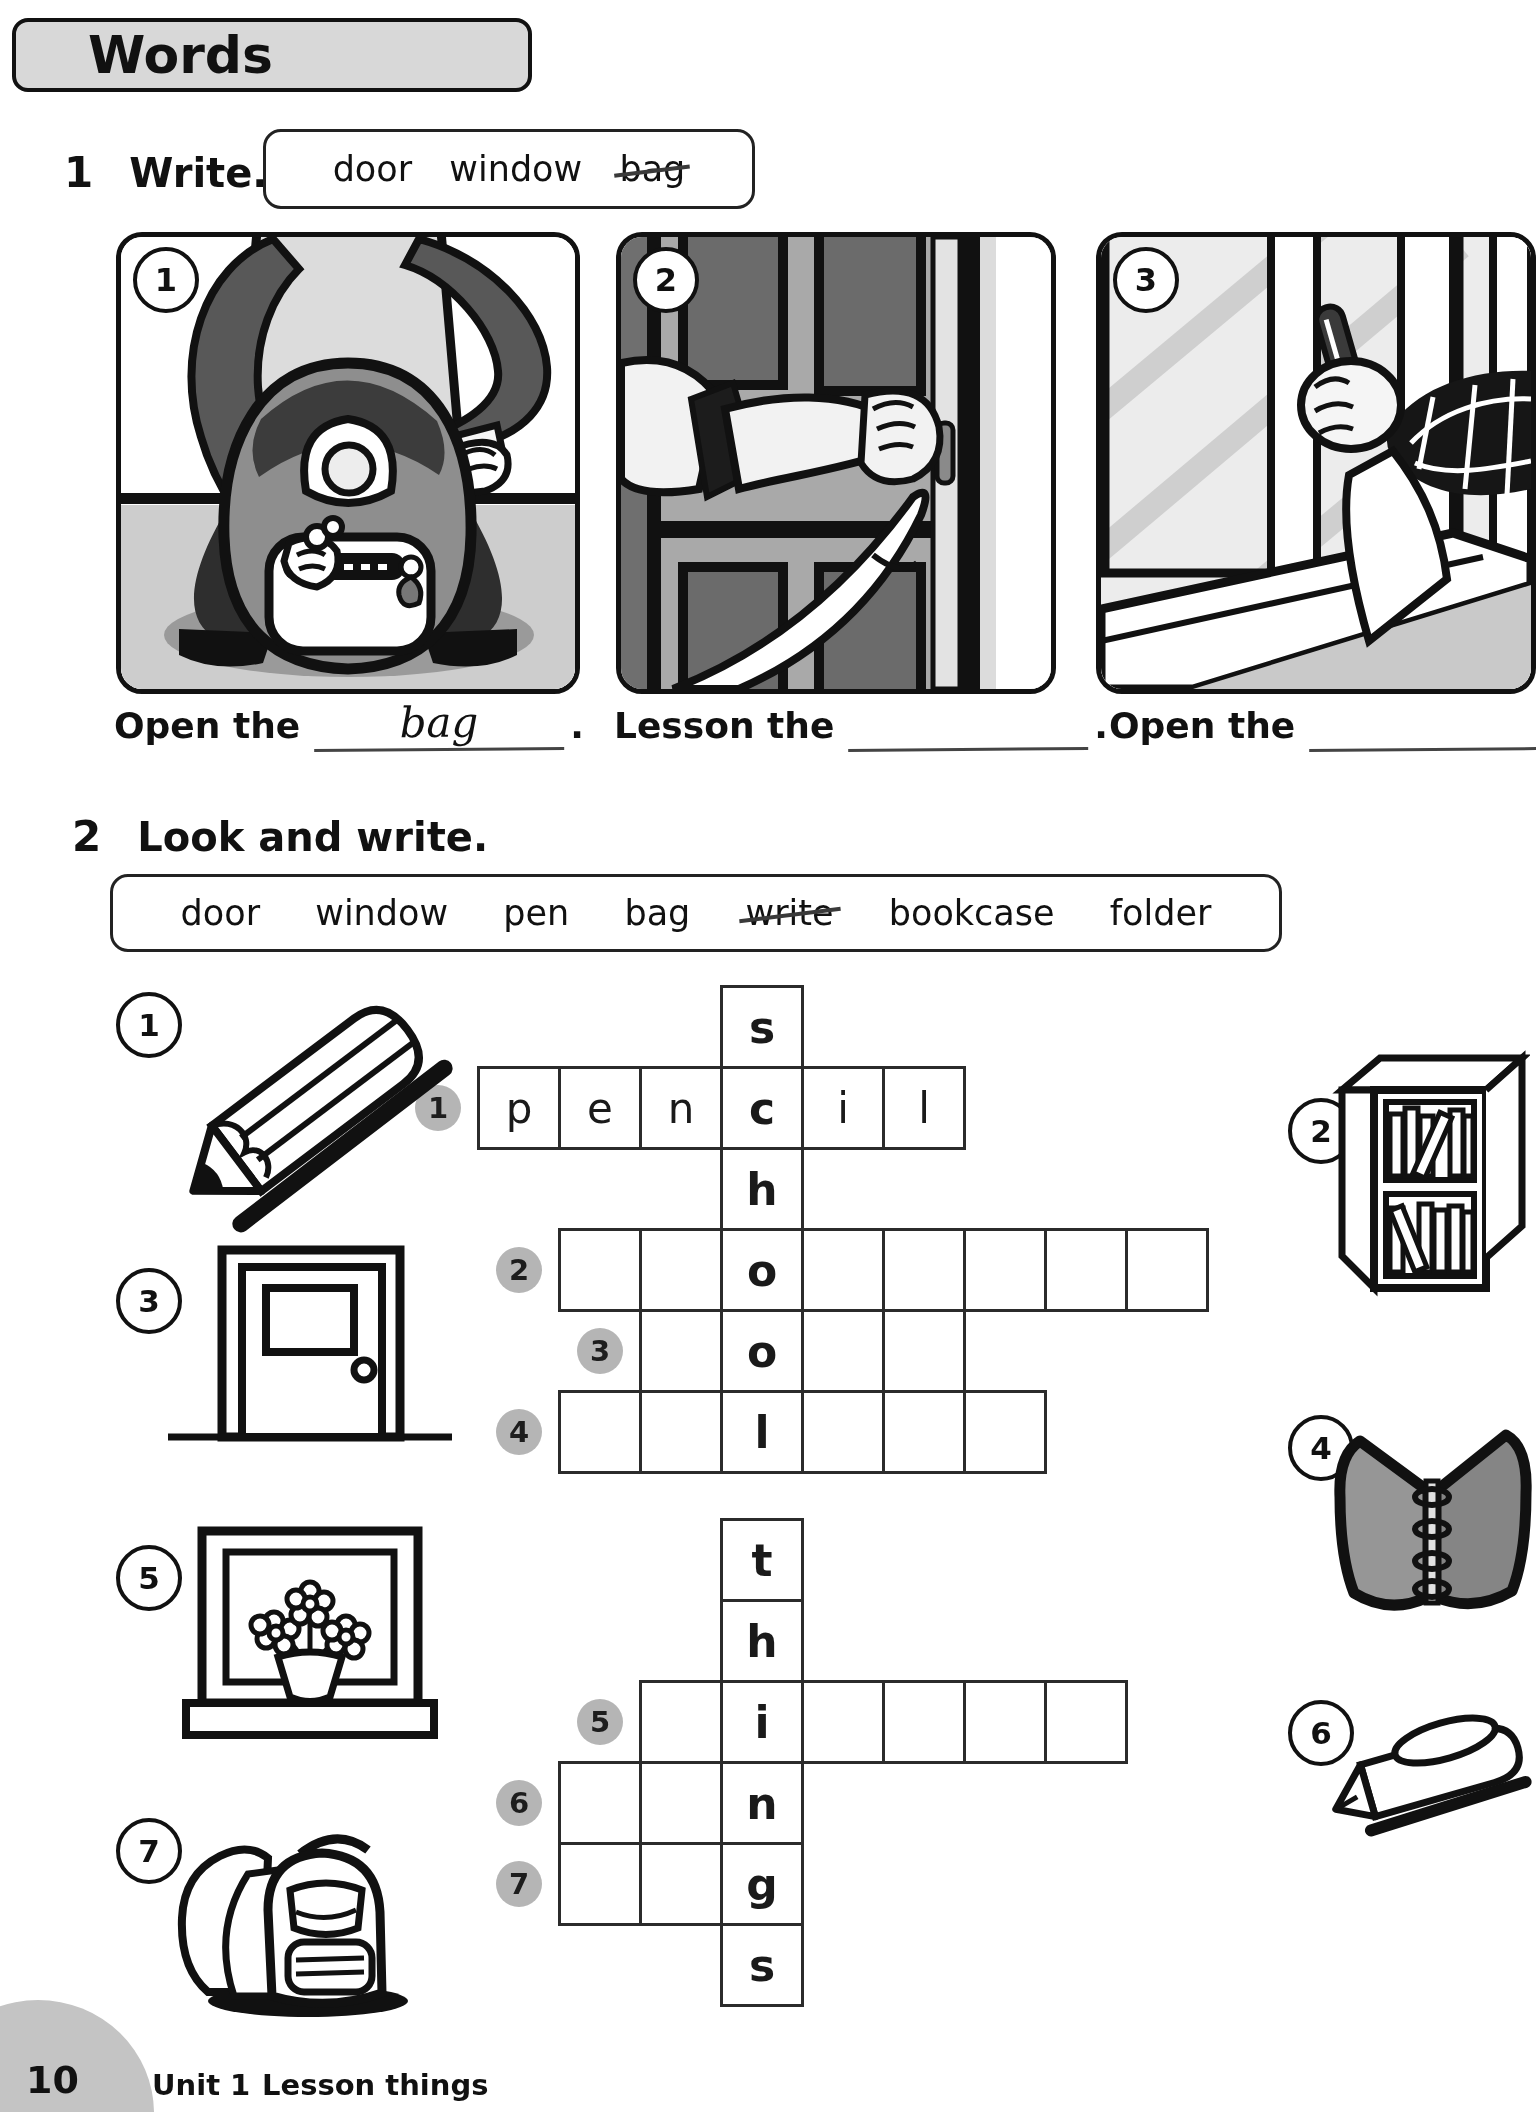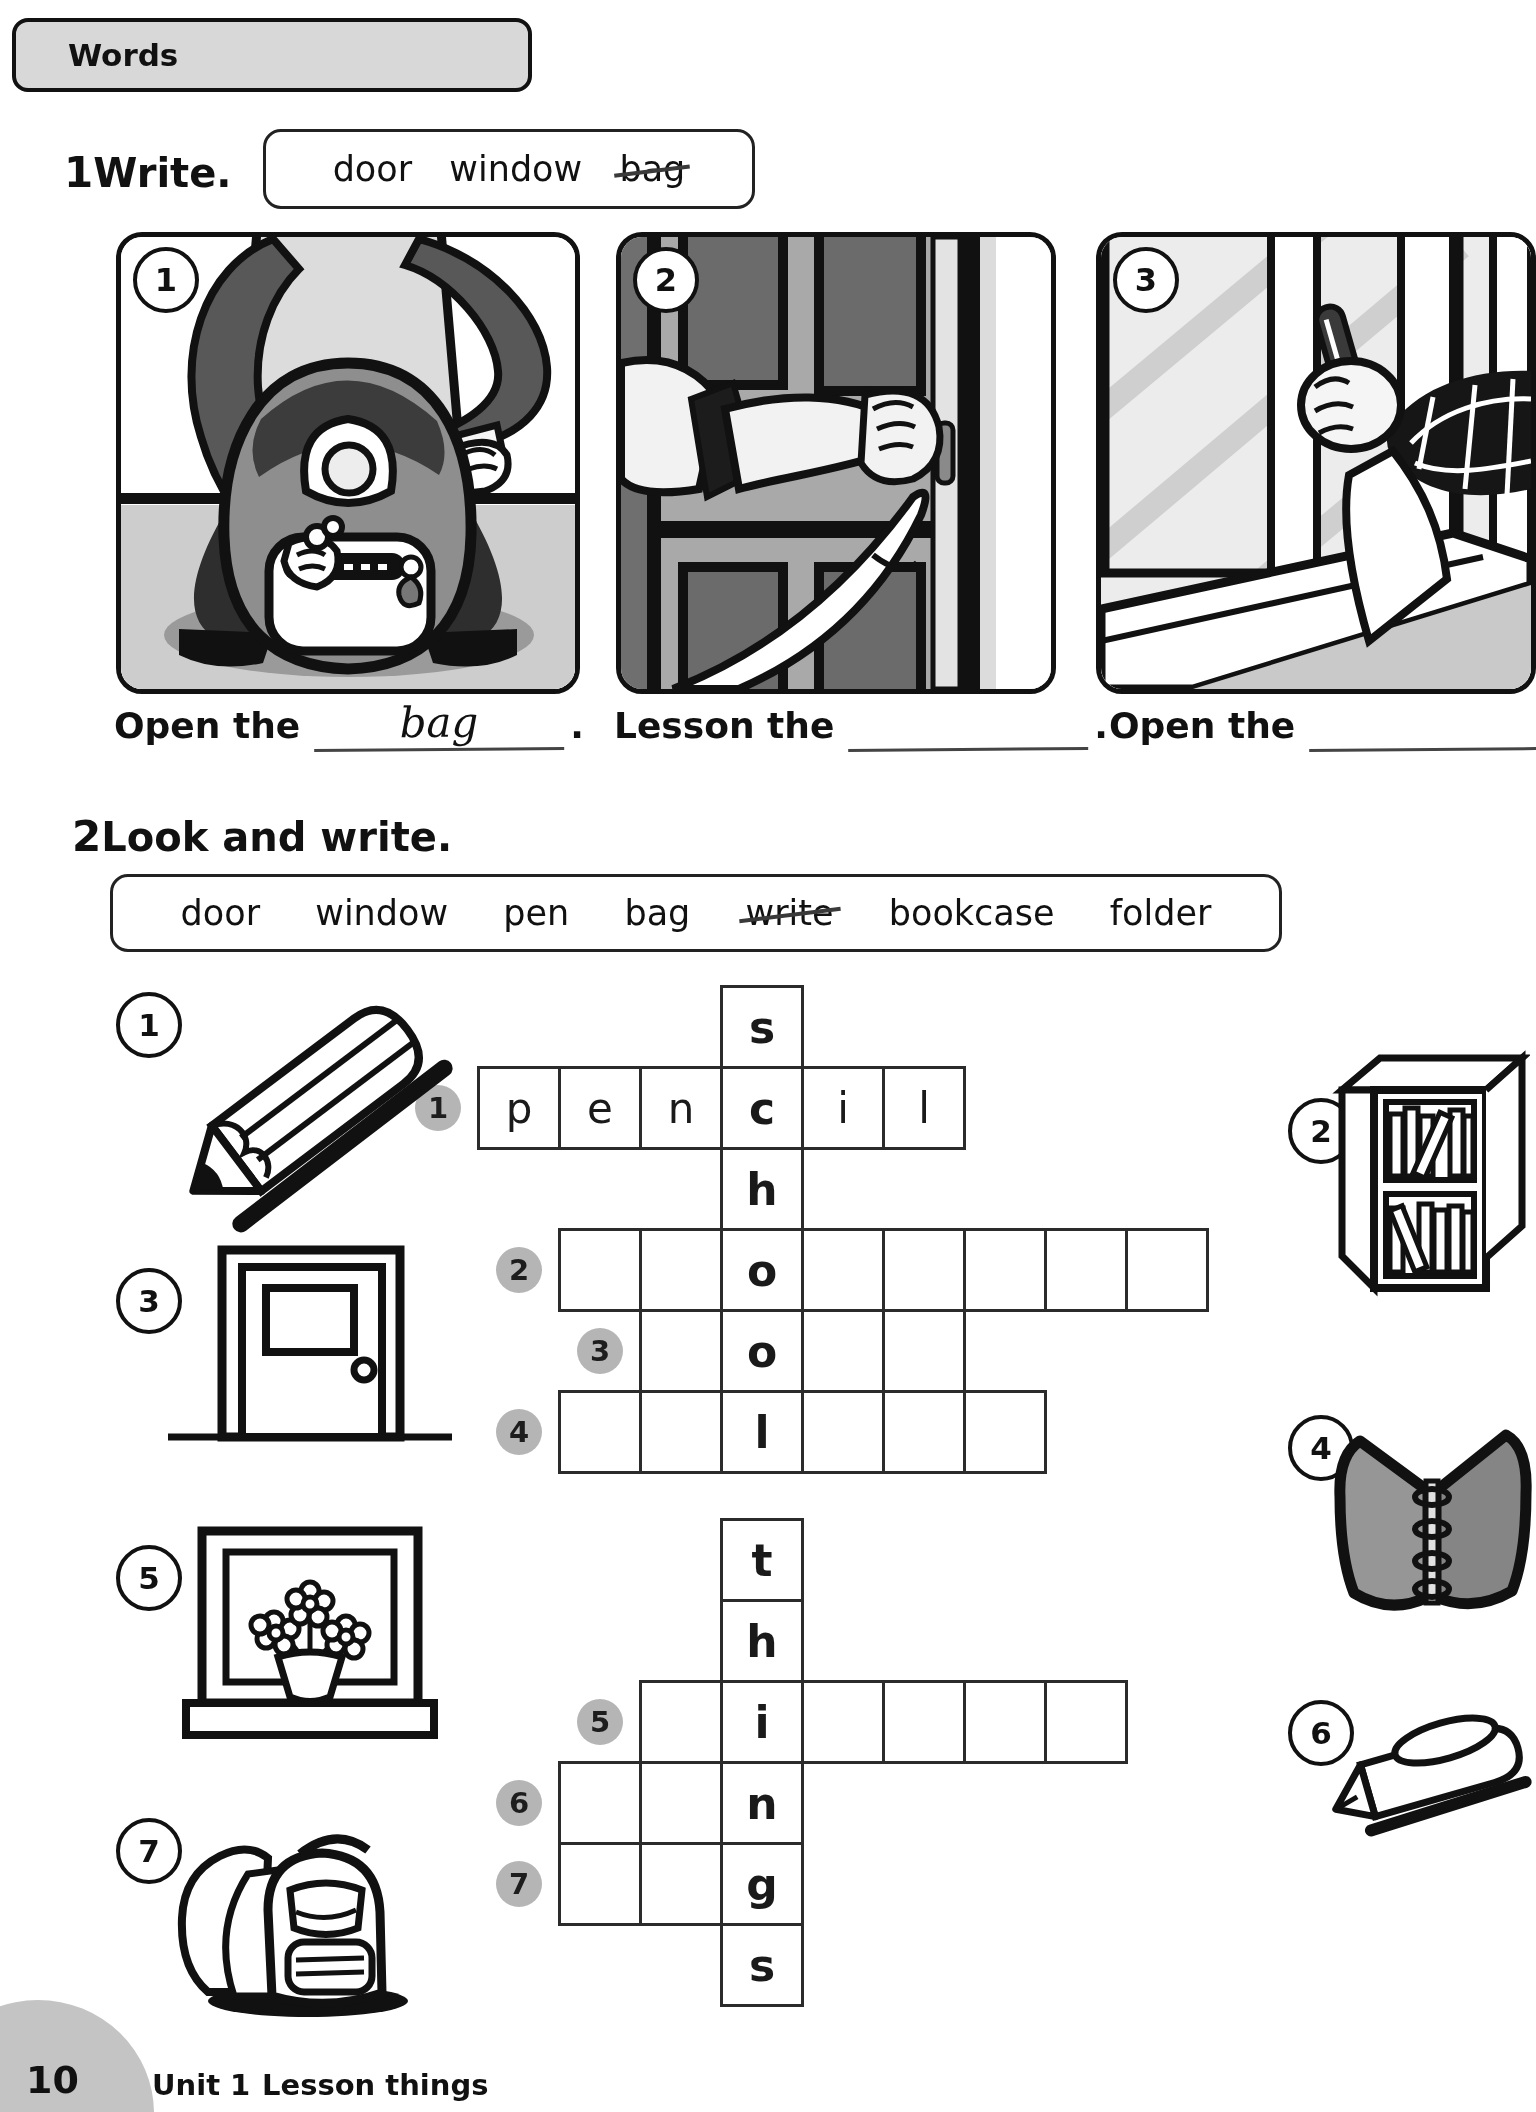--- a/index.html
+++ b/index.html
@@ -4,26 +4,26 @@
 <style>
   html,body{margin:0;padding:0;background:#888;}
   .page{position:relative;width:1536px;height:2112px;background:#fff;overflow:hidden;
         font-family:"DejaVu Sans",sans-serif;color:#111;}
   .abs{position:absolute;}
 
   
   .title-bar{left:12px;top:18px;width:520px;height:74px;background:#d8d8d8;
     border:4px solid #111;border-radius:16px;display:flex;align-items:center;padding-left:50px;box-sizing:border-box;}
   .title-main{font-size:41px;font-weight:800;letter-spacing:1px;}
-  .title-sub{font-size:31px;font-weight:700;margin-left:2px;}
+  .title-sub{font-size:52px;font-weight:700;margin-left:22px;}
 
   
   .ex-head{display:flex;align-items:baseline;font-weight:800;}
   .ex-num{font-size:42px;}
-  .ex-instr{font-size:40px;}
+  .ex-instr{font-size:40px;margin-left:36px;}
 
   
   .word-bank{border:3.5px solid #222;border-radius:18px;display:flex;align-items:center;
     justify-content:space-around;box-sizing:border-box;font-size:35px;font-weight:500;}
   .wb-word{position:relative;white-space:nowrap;}
   .wb-word.struck::after{content:"";position:absolute;left:-8%;right:-8%;top:50%;height:4px;
     background:#3a3a3a;transform:rotate(-7deg);}
 
   
   .pic-frame{border:5px solid #111;border-radius:26px;overflow:hidden;background:#fff;}

